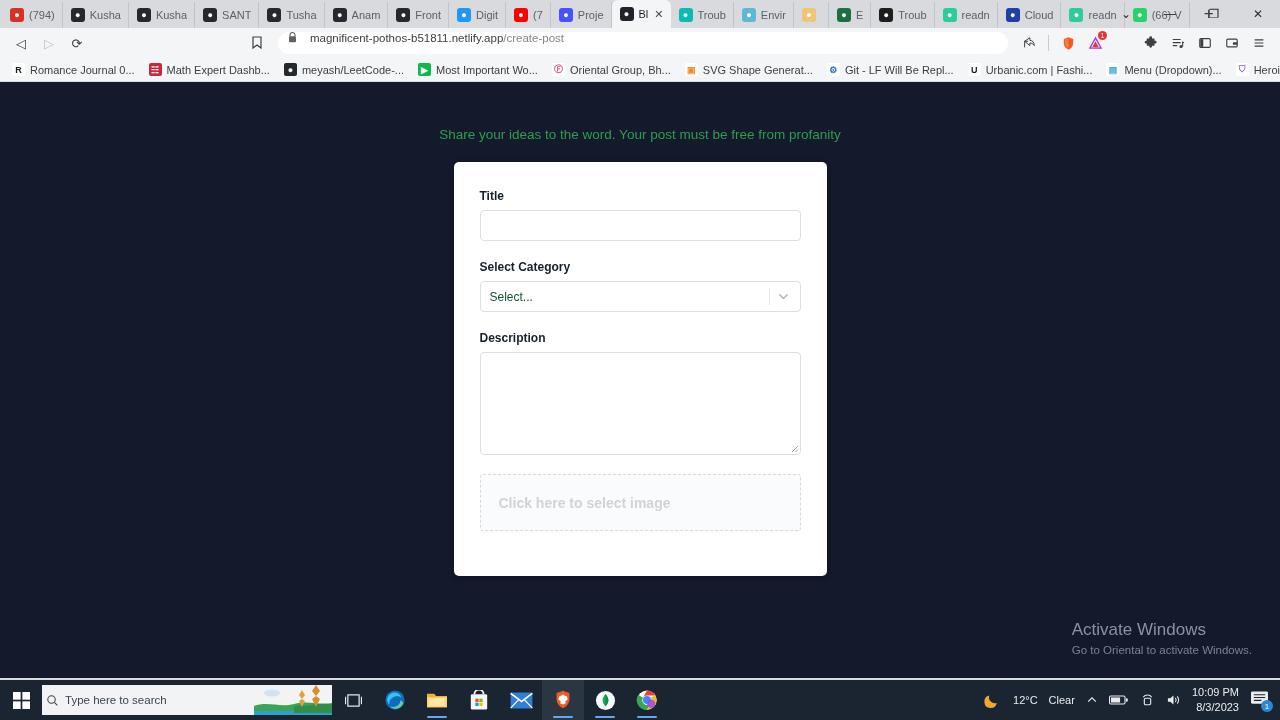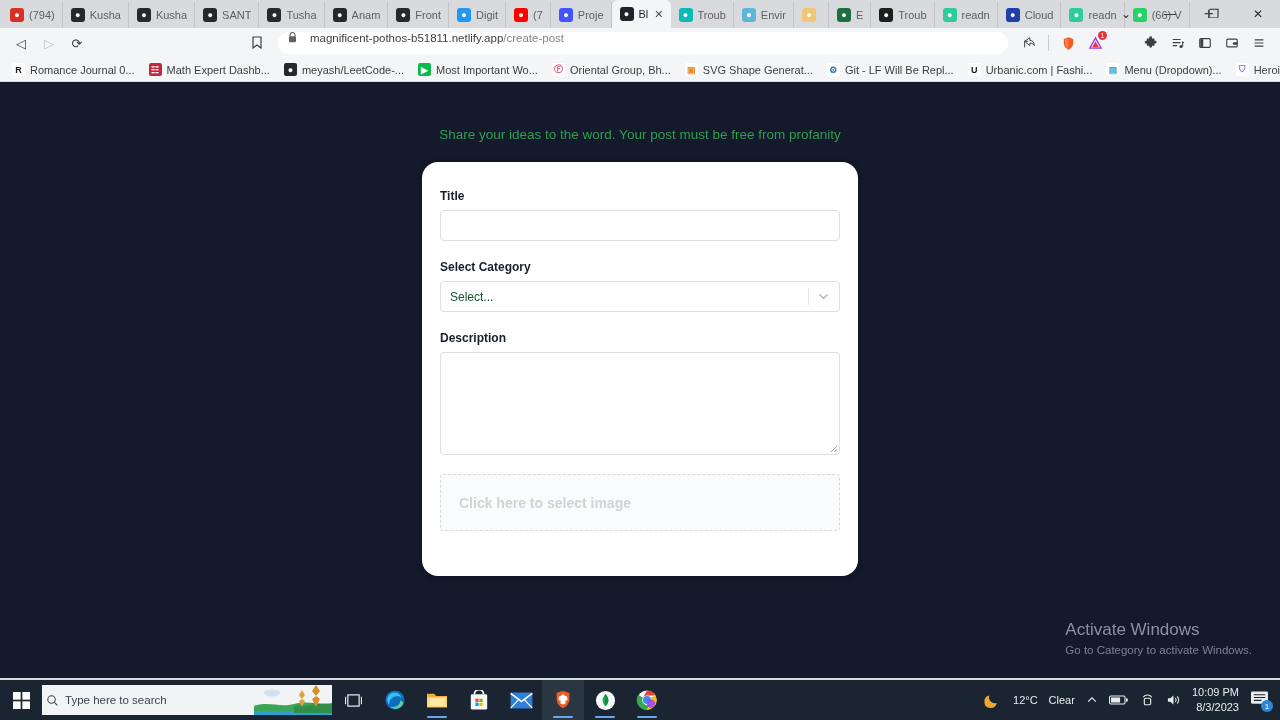--- a/index.html
+++ b/index.html
@@ -103,23 +103,23 @@
   
   .page {
     height: 596px; background: #14192b;
     position: relative; overflow: hidden;
   }
   .page-heading {
     text-align: center; color: #2e9e4f;
     font-size: 13.5px; padding-top: 45px; font-weight: 400;
   }
   .card {
-    width: 436px; margin: 20px auto 0;
-    background: #fff; border-radius: 16px;
-    padding: 27px 18px 26px;
+    width: 373px; margin: 20px auto 0;
+    background: #fff; border-radius: 5px;
+    padding: 27px 26px 26px;
     box-shadow: 0 1px 6px rgba(0,0,0,.25);
   }
   .flabel {
     font-size: 12px; font-weight: bold; color: #16202c;
     margin-bottom: 7px; display: block;
   }
   .finput {
     width: 100%; height: 31px; border: 1px solid #dcdfe3;
     border-radius: 4px; background: #fff;
     font-size: 12px; color: #16202c; padding: 0 9px;
@@ -462,21 +462,21 @@
       <div class="fgroup">
         <div class="dropzone">
           <span>Click here to select image</span>
         </div>
       </div>
 
     </div>
 
     <div class="watermark">
       <div class="w1">Activate Windows</div>
-      <div class="w2">Go to Category to activate Windows.</div>
+      <div class="w2">Go to Oriental to activate Windows.</div>
     </div>
   </div>
 </div>
 
 <div class="taskbar">
   <div class="startbtn">
     <svg width="17" height="17" viewBox="0 0 16 16">
         <rect x="0" y="0" width="7.2" height="7.2" fill="#ffffff"></rect>
         <rect x="8.8" y="0" width="7.2" height="7.2" fill="#ffffff"></rect>
         <rect x="0" y="8.8" width="7.2" height="7.2" fill="#ffffff"></rect>

